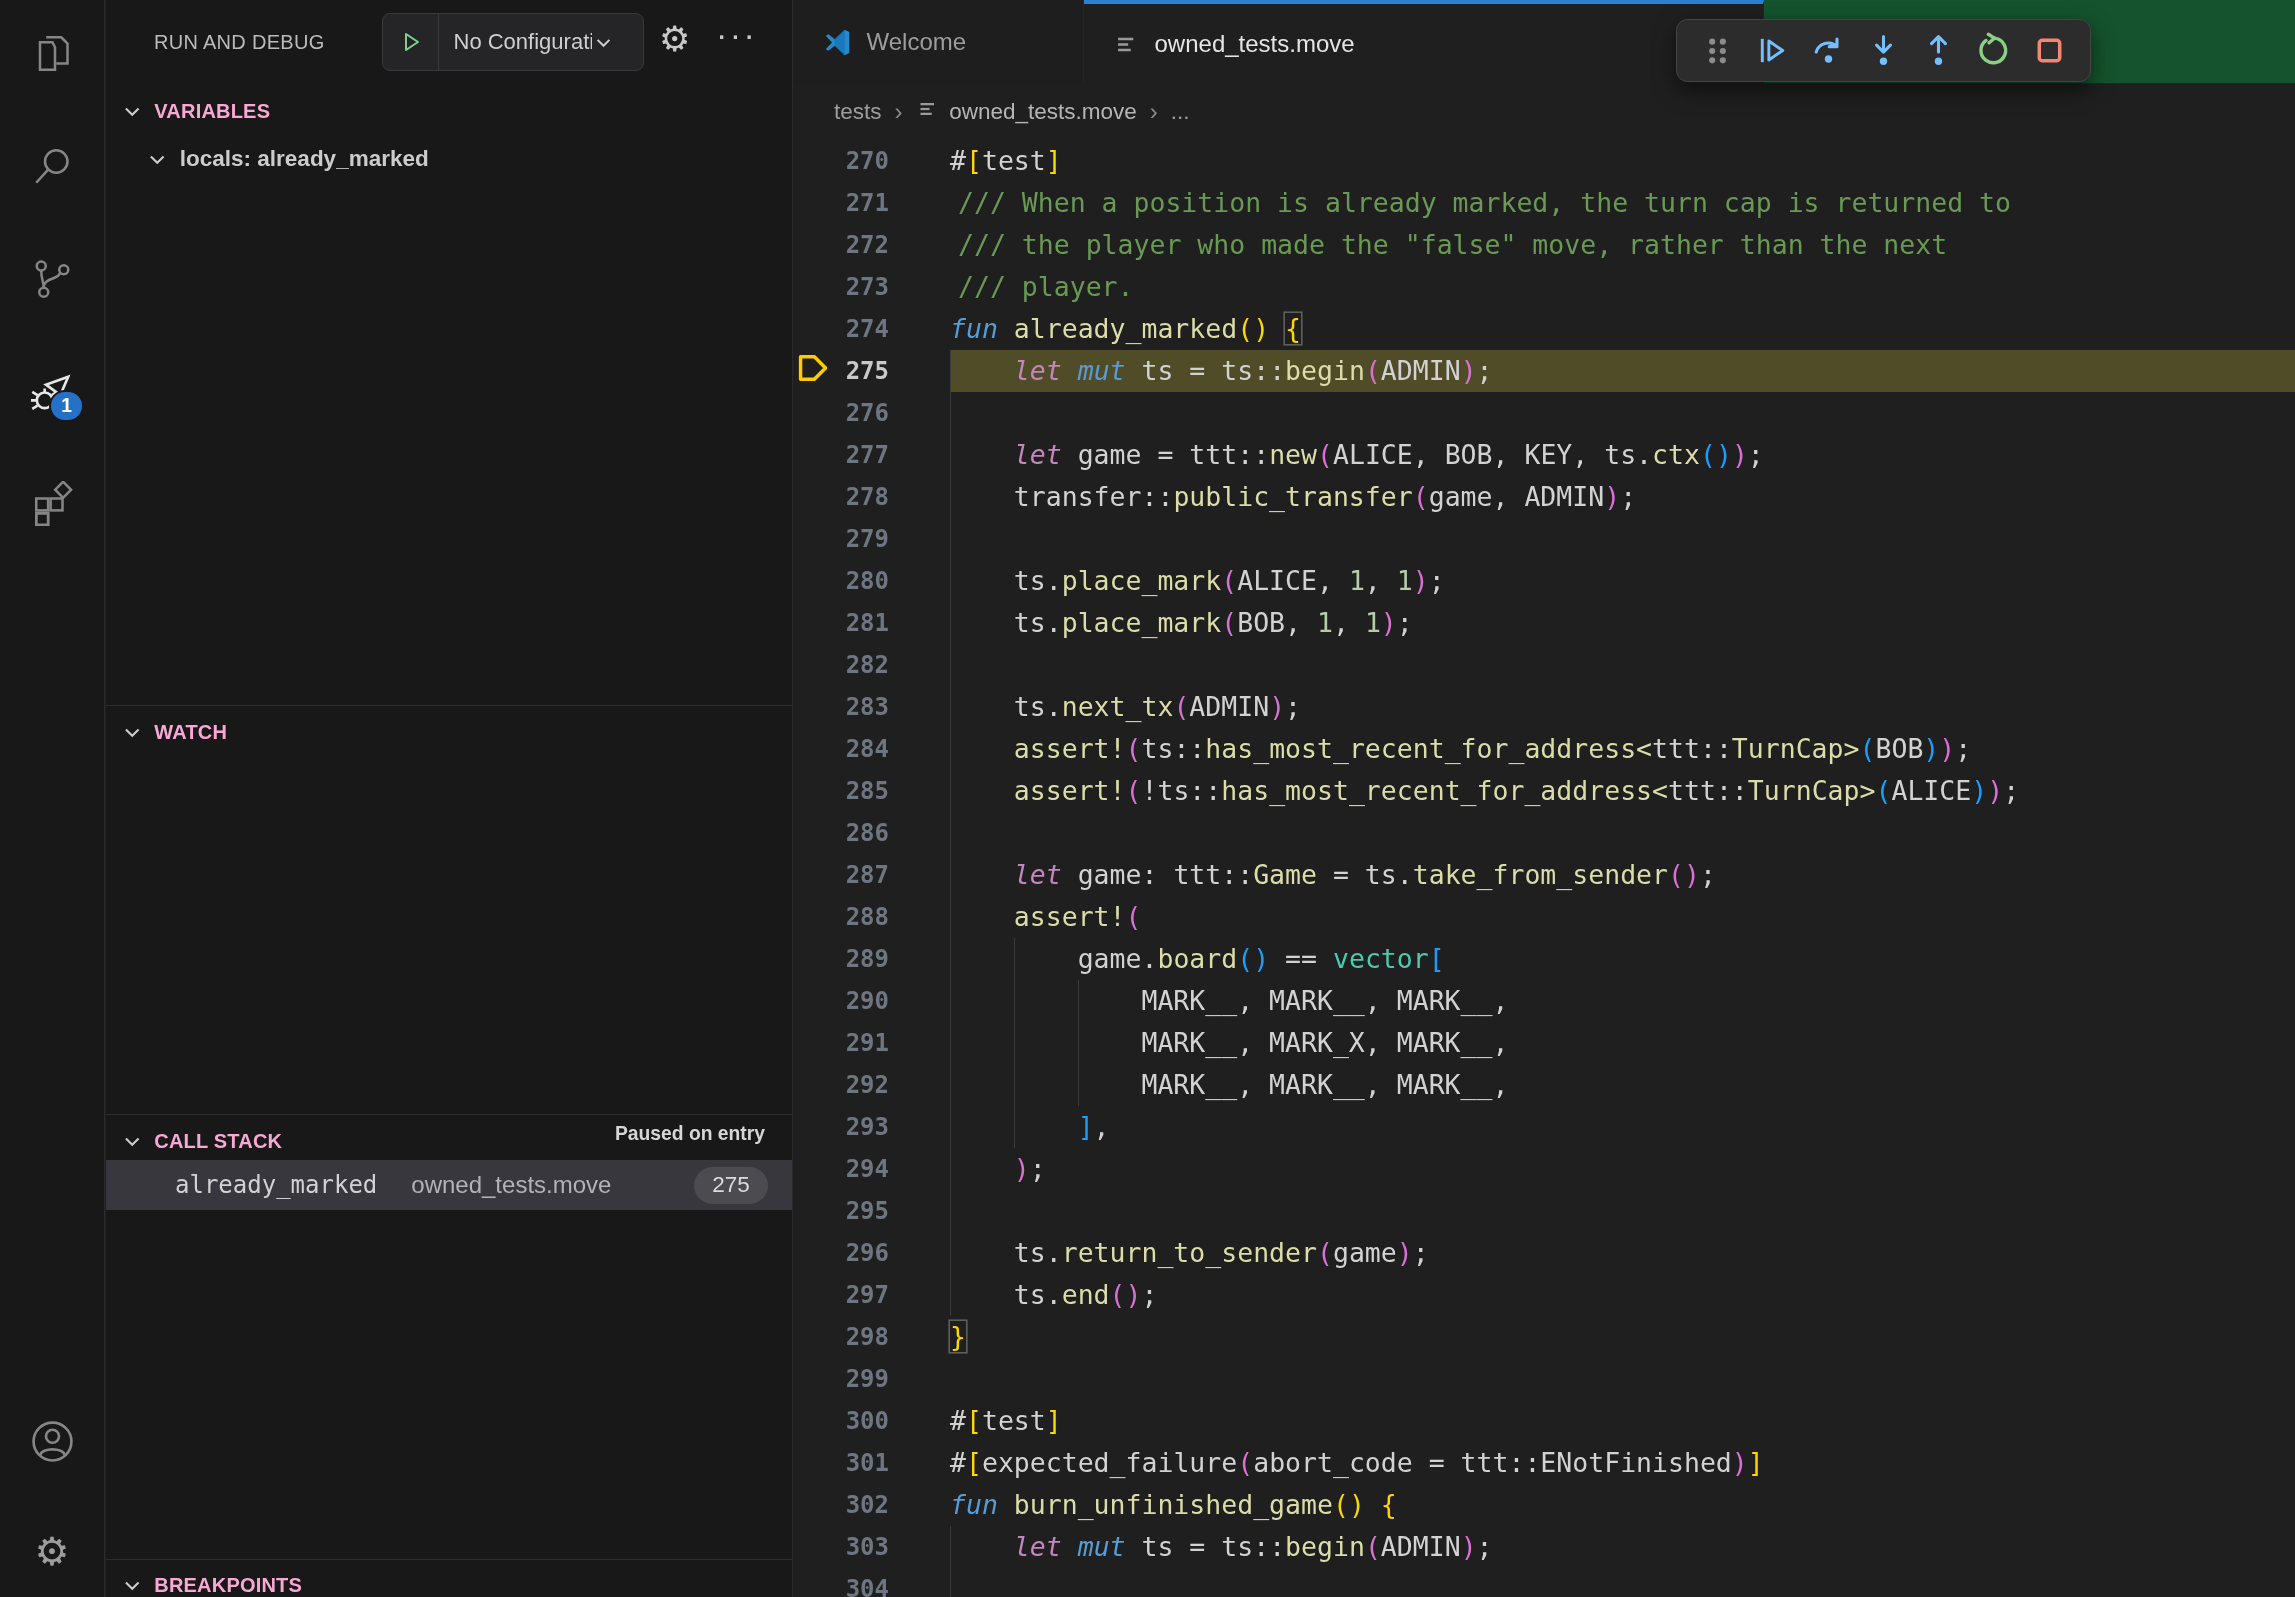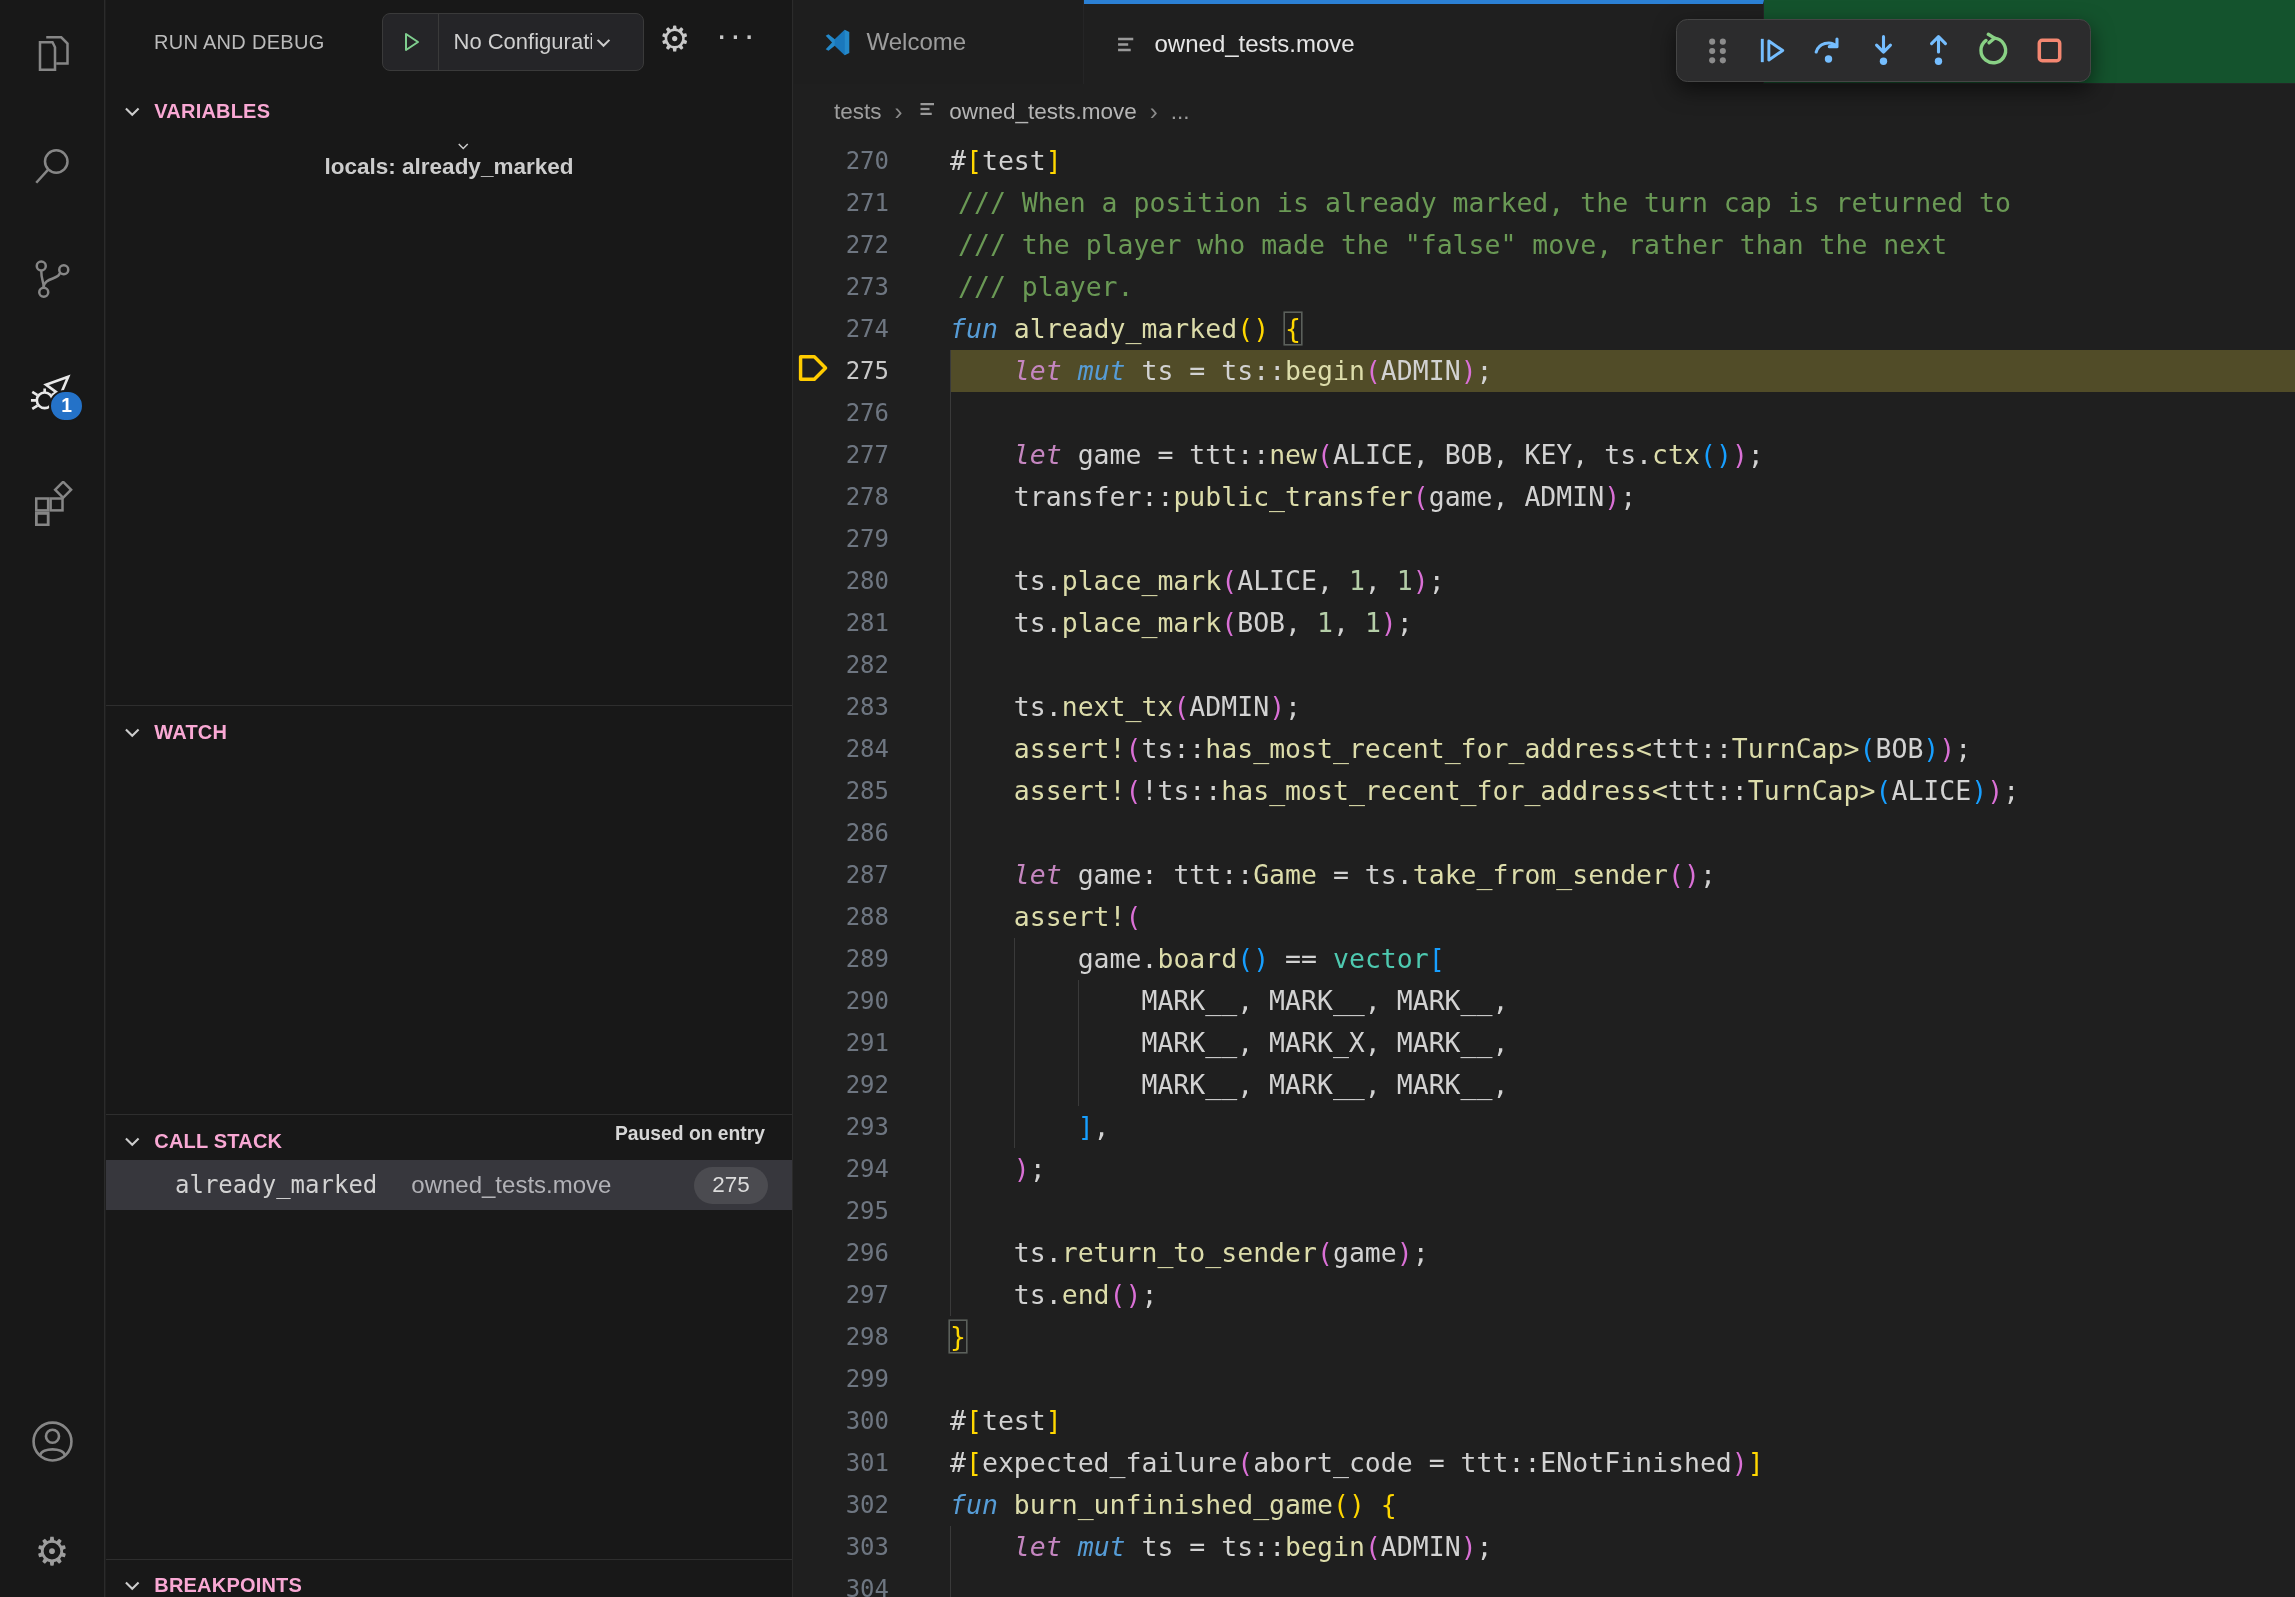--- a/index.html
+++ b/index.html
@@ -34,21 +34,21 @@
   #sidebar-more { position:absolute; left:610px; top:14.5px; font-size:34px; color:#c8c8c8;
                   letter-spacing:2.4px; cursor:pointer; }
 
   .sec-header { position:absolute; left:0; width:100%; height:42px; display:flex;
                 align-items:center; cursor:pointer; }
   .sec-header .chev { margin-left:14.5px; margin-right:11.3px; }
   .sec-title { font-size:20px; font-weight:700; color:#f9a8d4; letter-spacing:0.2px; }
   .sec-divider { position:absolute; left:0; width:100%; height:0.8px; background:#2e2e2e; }
 
   #locals-row { position:absolute; left:0; top:138px; width:100%; height:42px;
-                display:flex; align-items:center; cursor:pointer;flex-direction:column; }
+                display:flex; align-items:center; cursor:pointer; }
   #locals-row .chev { margin-left:40px; margin-right:11.3px; }
   #locals-label { font-size:22.5px; font-weight:700; color:#cccccc; }
 
   #paused-status { position:absolute; right:27px; top:1123px; font-size:19.3px; font-weight:700; color:#d6d6d6; }
 
   #callstack-row { position:absolute; left:0; top:1160px; width:100%; height:50px; background:#37373d;
                    display:flex; align-items:center; cursor:pointer; }
   #frame-name { margin-left:69px; font-family:"DejaVu Sans Mono", monospace; font-size:24px; color:#d2d2d2; }
   #frame-file { margin-left:34px; font-size:24px; color:#b2b2b7; }
   #frame-line-badge { position:absolute; right:24px; width:74px; height:37px; border-radius:18.5px;
@@ -74,21 +74,21 @@
   #breadcrumb .crumb { cursor:pointer; }
   #breadcrumb .sep { margin:0 13px; color:#8a8a8a; font-size:24px; }
   #breadcrumb .crumb-file { color:#b5b5b5; display:flex; align-items:center; }
   #breadcrumb .crumb-file .mv-icon { margin-right:9.7px; }
 
   
   #code-lines { position:absolute; left:0; top:140px; width:100%;
                 font-family:"DejaVu Sans Mono", monospace; font-size:26.5px; }
   .code-line { position:relative; height:42px; display:flex; }
   .gutter { width:156px; flex:0 0 156px; position:relative; display:flex; align-items:center; }
-  .gnum { width:95px; text-align:right; font-size:24px; color:#6e7681; }
+  .gnum { width:95px; text-align:right; font-size:24px; color:#6e7681;font-weight:bold; }
   .current .gnum { color:#c9c9c9; }
   .frame-marker { position:absolute; left:1.6px; top:50%; transform:translateY(-50%); }
   .line-content { position:relative; flex:1; height:100%; line-height:42px; white-space:pre; color:#d2d2d2; }
   .current .line-content { background:#514c28; }
   .guide { position:absolute; top:0; bottom:0; width:0.8px; background:#3a3a3a; }
   .tk-d { color:#d2d2d2; }
   .tk-k { color:#569cd6; font-style:italic; }
   .tk-c { color:#c586c0; font-style:italic; }
   .tk-f { color:#dcdcaa; }
   .tk-t { color:#4ec9b0; }

